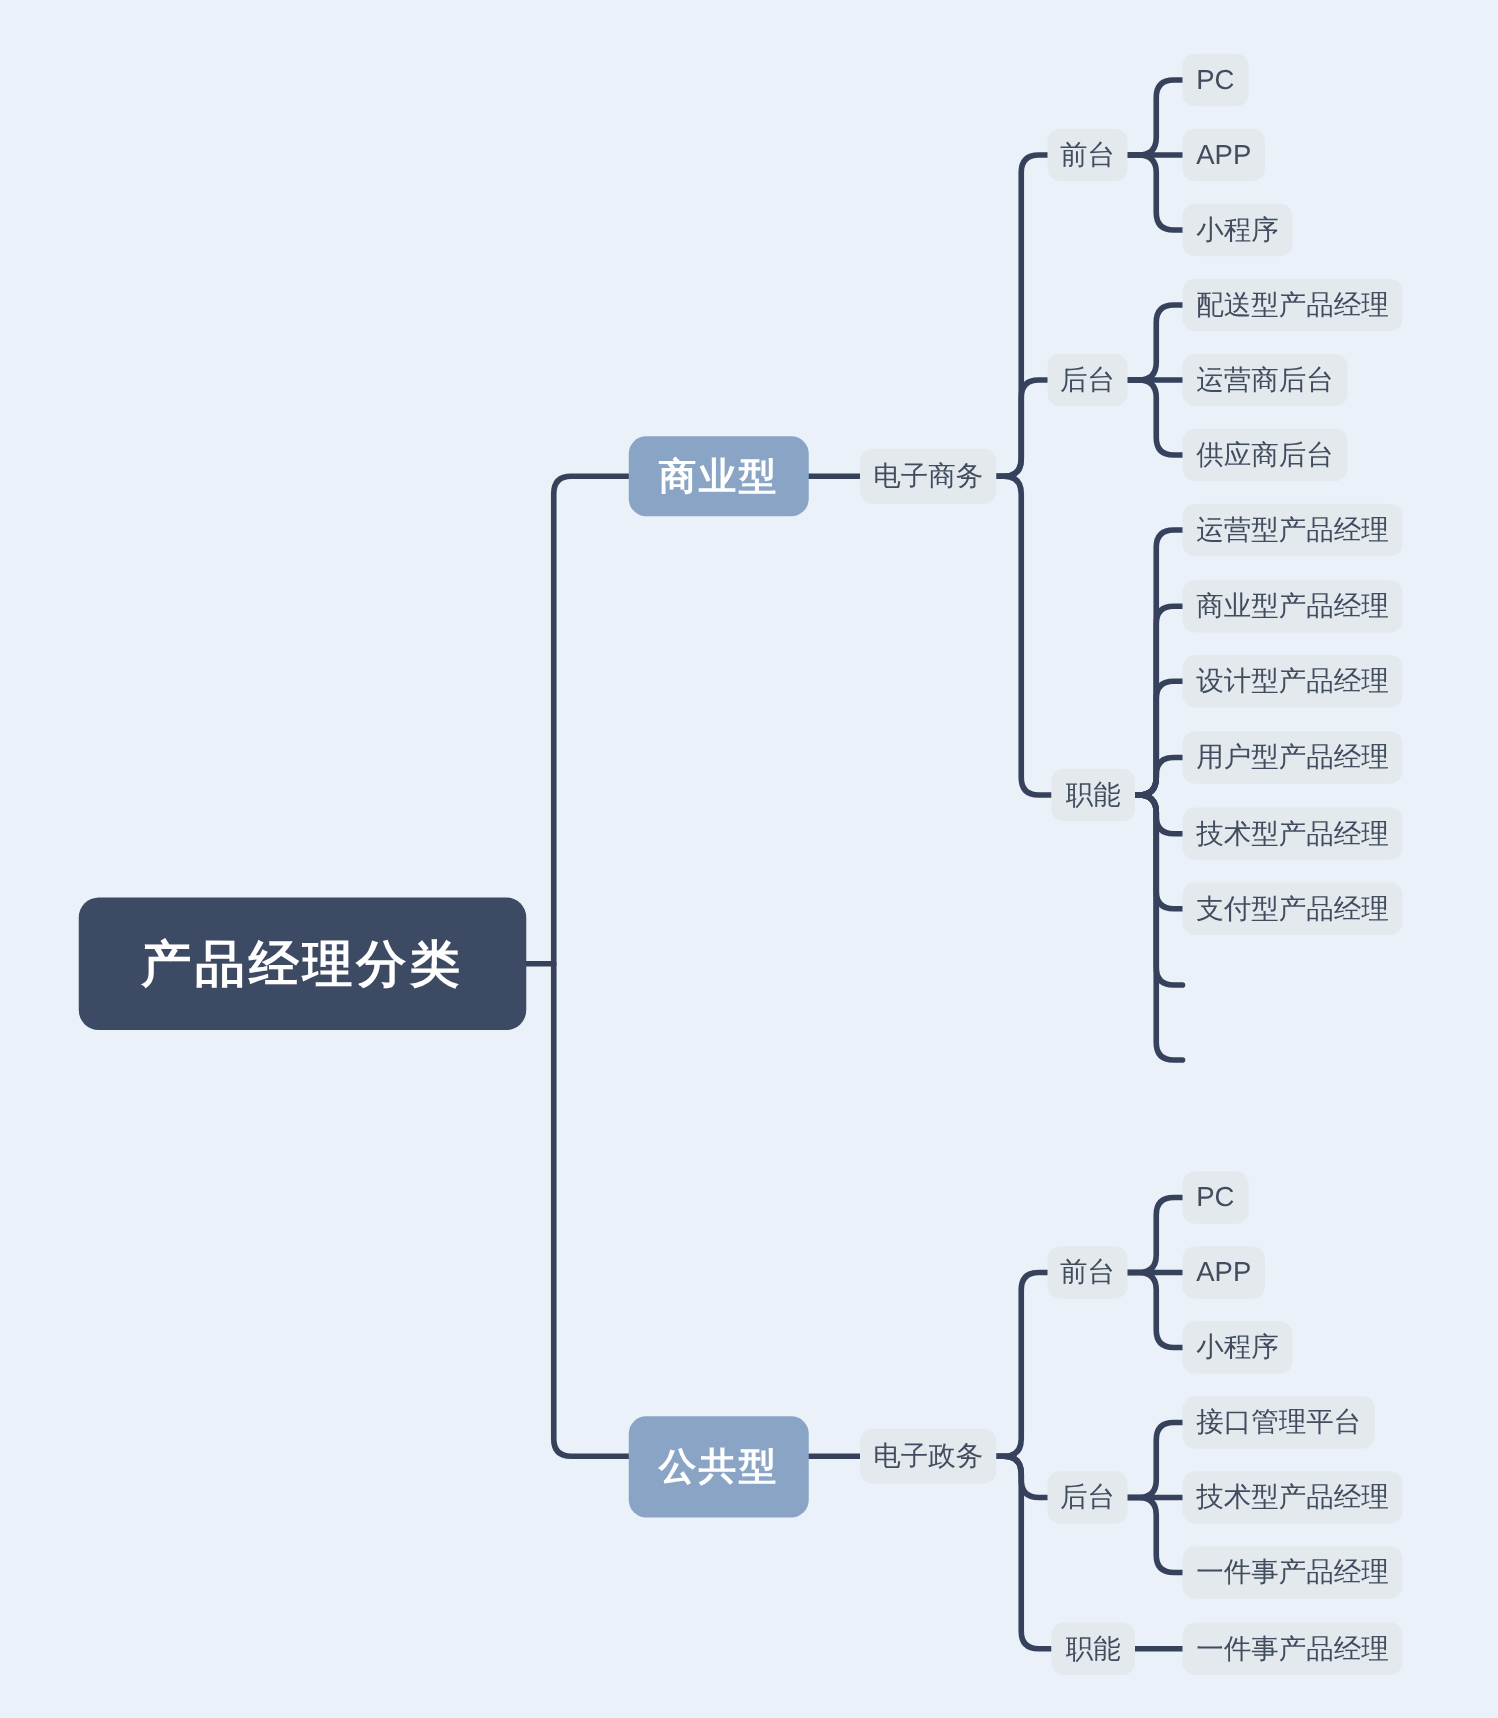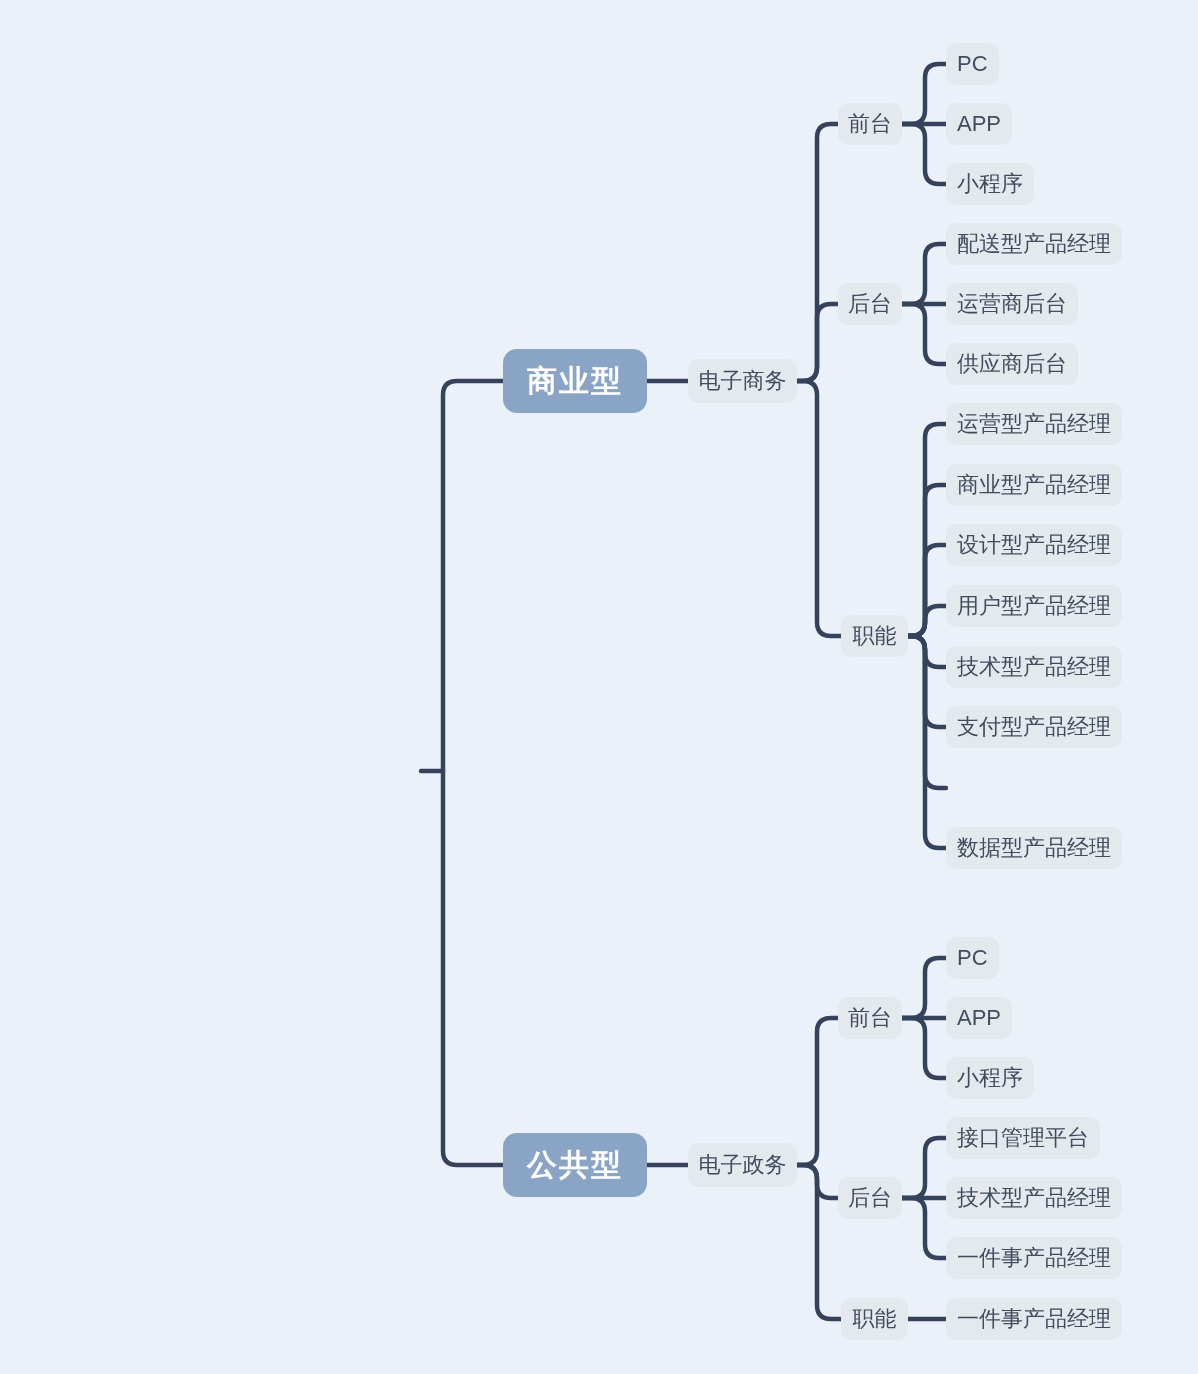--- a/index.html
+++ b/index.html
@@ -102,23 +102,24 @@
     <path d="M 902 1018 H 946"></path>
     <path d="M 902 1018 H 911 Q 925 1018 925 1032 V 1064 Q 925 1078 939 1078 H 946"></path>
 
     <path d="M 902 1198 H 911 Q 925 1198 925 1184 V 1152 Q 925 1138 939 1138 H 946"></path>
     <path d="M 902 1198 H 946"></path>
     <path d="M 902 1198 H 911 Q 925 1198 925 1212 V 1244 Q 925 1258 939 1258 H 946"></path>
 
     <path d="M 908 1319 H 946"></path>
   </svg>
 
+  <div class="node root" style="left:63px; top:718px; width:358px; height:106px;">产品经理分类</div>
 
   <div class="node primary" style="left:503px; top:349px; width:144px; height:64px;">商业型</div>
-  <div class="node primary" style="left:503px; top:1133px; width:144px; height:64px;">公共型</div>
+  <div class="node primary" style="left:503px; top:1133px; width:144px; height:81px;">公共型</div>
 
   <div class="node gray fixed" style="left:688px; top:359px; width:109px; height:44px;">电子商务</div>
   <div class="node gray fixed" style="left:688px; top:1143px; width:109px; height:44px;">电子政务</div>
 
   <div class="node gray fixed" style="left:838px; top:103px; width:64px;">前台</div>
   <div class="node gray fixed" style="left:838px; top:283px; width:64px;">后台</div>
   <div class="node gray fixed" style="left:841px; top:615px; width:67px;">职能</div>
 
   <div class="node gray" style="left:946px; top:43px;">PC</div>
   <div class="node gray" style="left:946px; top:103px;">APP</div>
@@ -127,21 +128,20 @@
   <div class="node gray" style="left:946px; top:223px;">配送型产品经理</div>
   <div class="node gray" style="left:946px; top:283px;">运营商后台</div>
   <div class="node gray" style="left:946px; top:343px;">供应商后台</div>
 
   <div class="node gray" style="left:946px; top:464px;">商业型产品经理</div>
   <div class="node gray" style="left:946px; top:403px;">运营型产品经理</div>
   <div class="node gray" style="left:946px; top:524px;">设计型产品经理</div>
   <div class="node gray" style="left:946px; top:585px;">用户型产品经理</div>
   <div class="node gray" style="left:946px; top:646px;">技术型产品经理</div>
   <div class="node gray" style="left:946px; top:706px;text-align:right;">支付型产品经理</div>
-  <div class="node gray" style="left:946px; top:827px;">数据型产品经理</div>
 
   <div class="node gray fixed" style="left:838px; top:997px; width:64px;">前台</div>
   <div class="node gray fixed" style="left:838px; top:1177px; width:64px;">后台</div>
   <div class="node gray fixed" style="left:841px; top:1298px; width:67px;">职能</div>
 
   <div class="node gray" style="left:946px; top:937px;">PC</div>
   <div class="node gray" style="left:946px; top:997px;">APP</div>
   <div class="node gray" style="left:946px; top:1057px;">小程序</div>
 
   <div class="node gray" style="left:946px; top:1117px;">接口管理平台</div>

